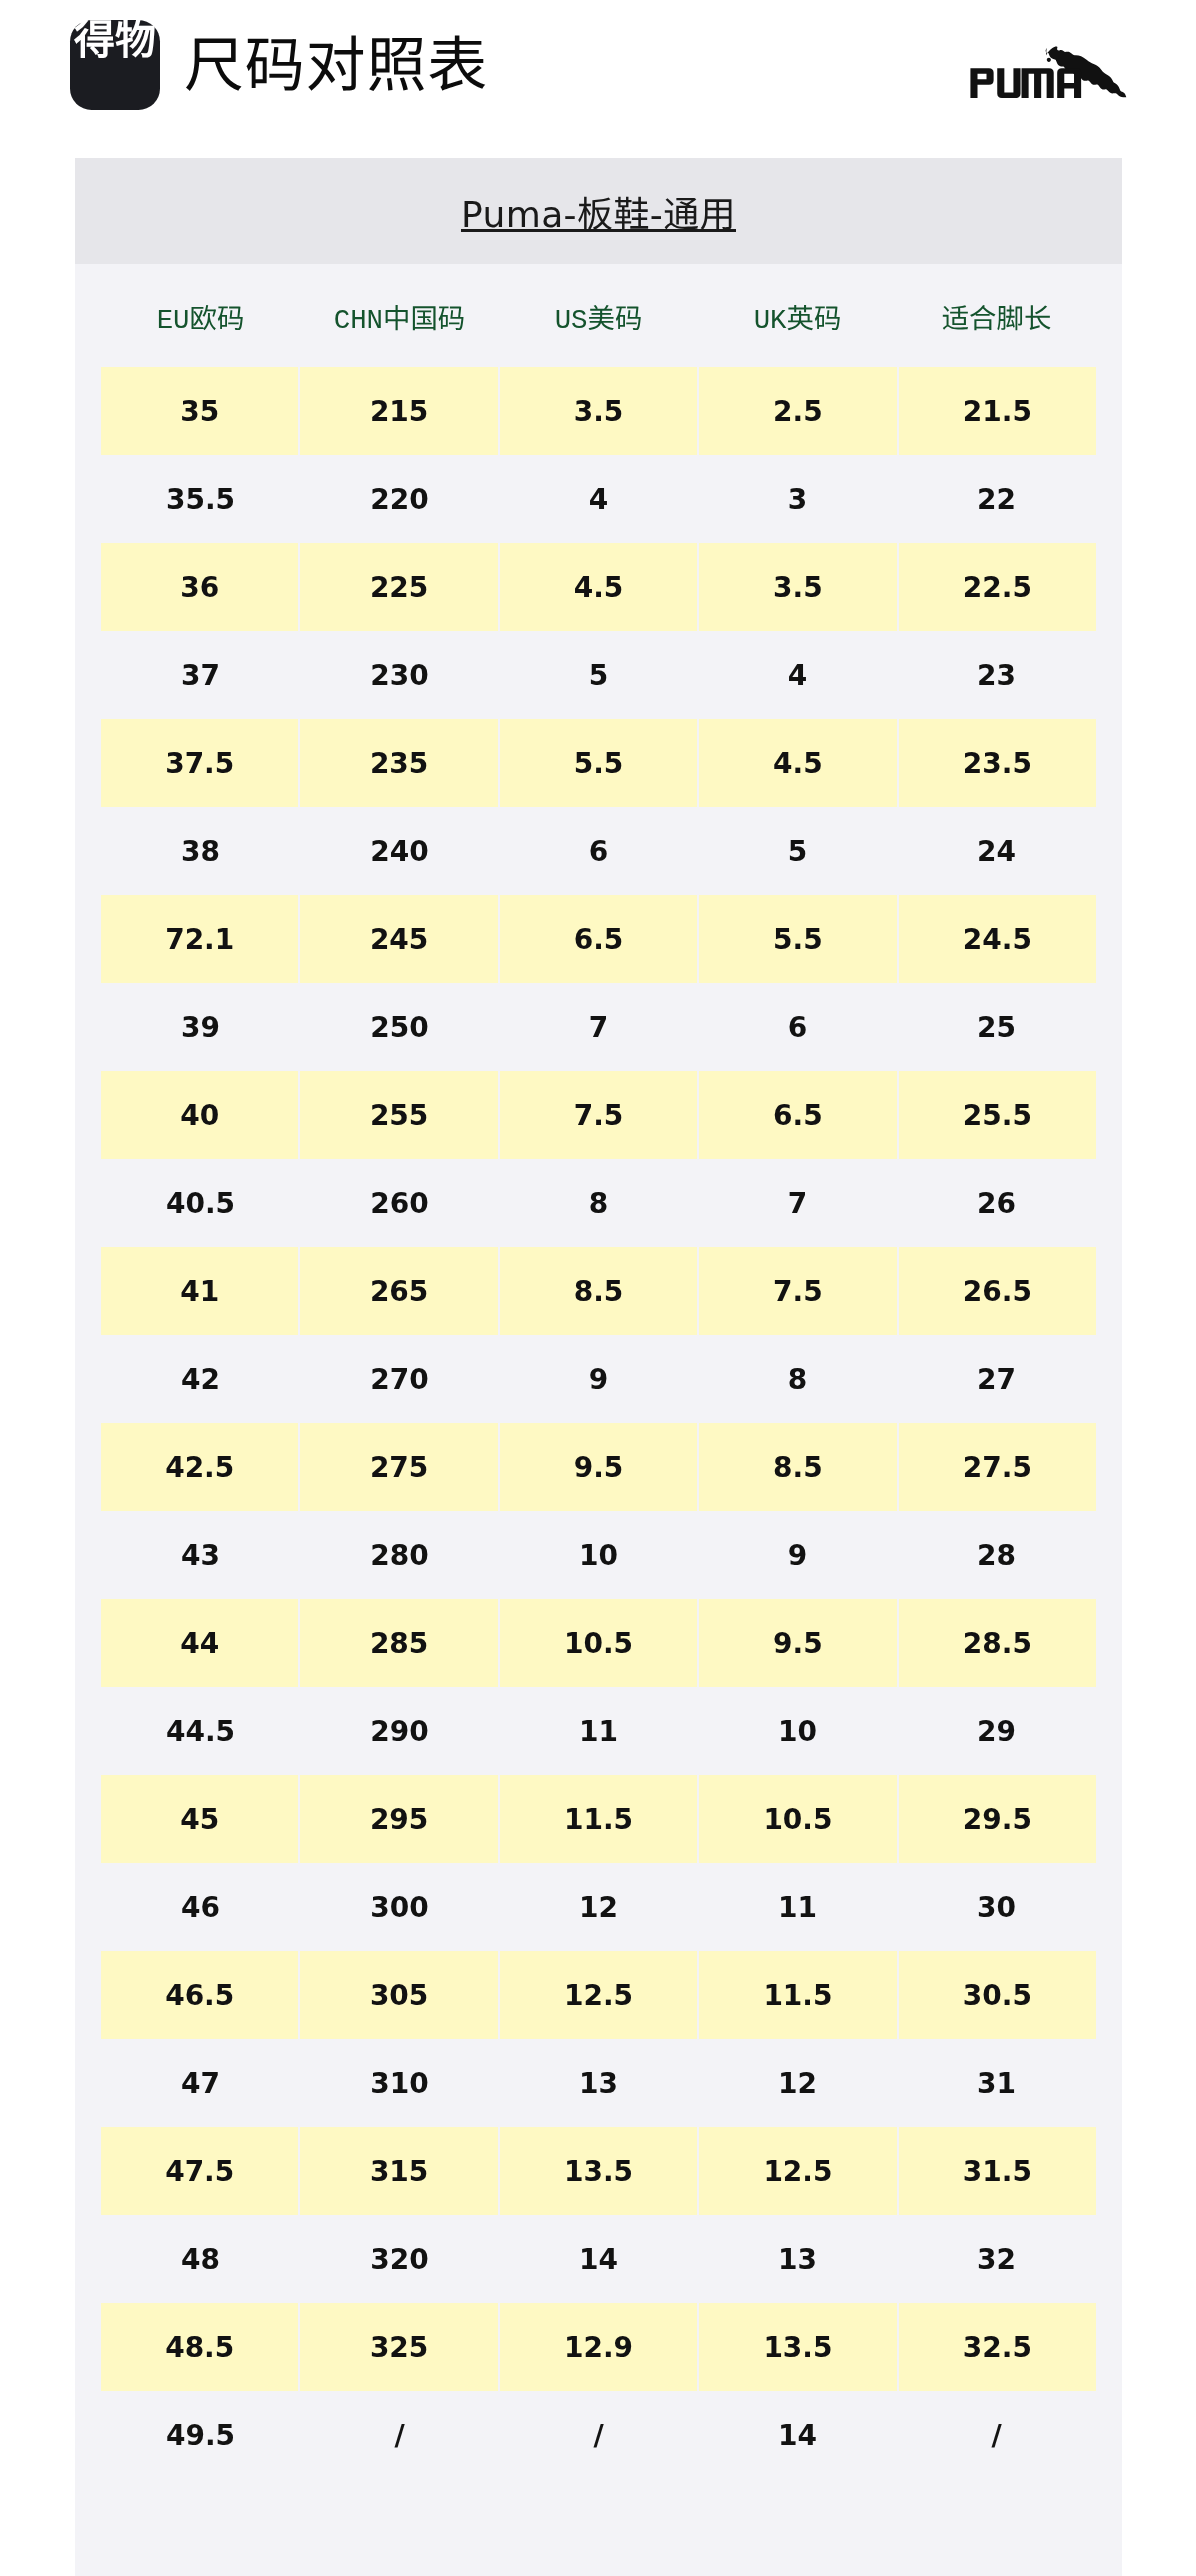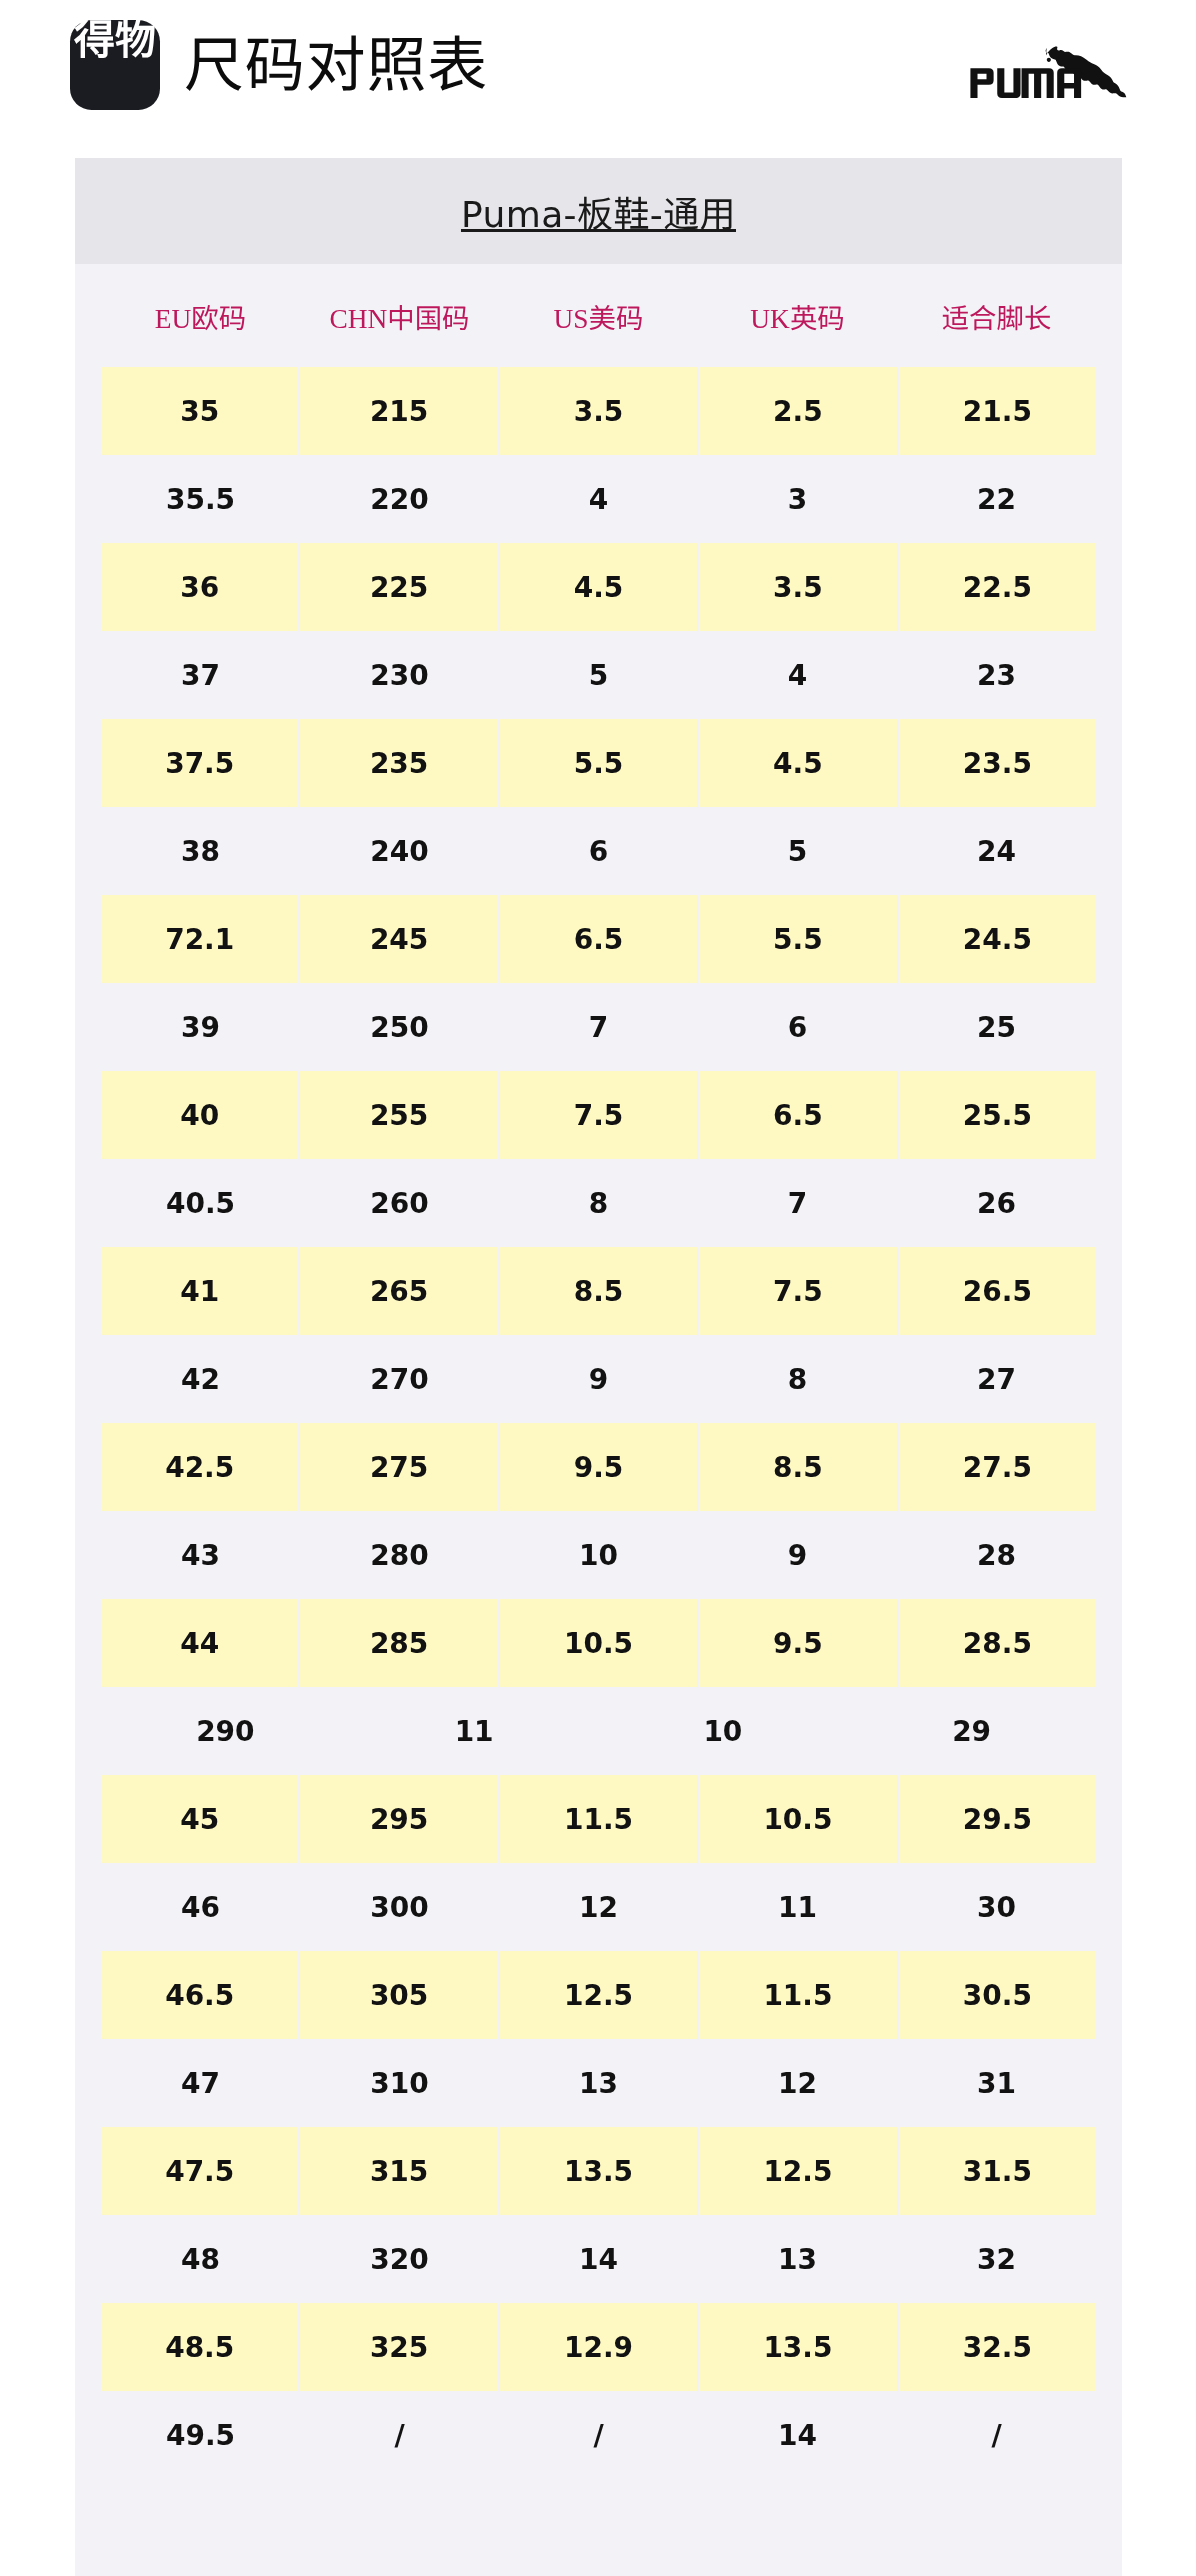--- a/index.html
+++ b/index.html
@@ -117,23 +117,23 @@
     box-sizing: border-box;
   }
 
   
   .row-head {
     height: 103px;
     padding: 0 26px;
   }
   .row-head .cell {
     font-size: 27.4px;
-    color: #be185d;
+    color: #14532d;
     font-weight: 400;
-    font-family: Liberation Serif, serif;
+    font-family: Liberation Mono, monospace;
   }
 
   
   .row-data {
     height: 88px;
     padding: 0 26px;
   }
   .row-data .cell {
     font-size: 28px;
     font-weight: 700;
@@ -302,20 +302,21 @@
             <div class="cell">28</div>
           </div>
           <div class="srow row-data row-white">
             <div class="cell">44</div>
             <div class="cell">285</div>
             <div class="cell">10.5</div>
             <div class="cell">9.5</div>
             <div class="cell">28.5</div>
           </div>
           <div class="srow row-data row-gray">
+            <div class="cell">44.5</div>
             <div class="cell">290</div>
             <div class="cell">11</div>
             <div class="cell">10</div>
             <div class="cell">29</div>
           </div>
           <div class="srow row-data row-white">
             <div class="cell">45</div>
             <div class="cell">295</div>
             <div class="cell">11.5</div>
             <div class="cell">10.5</div>

